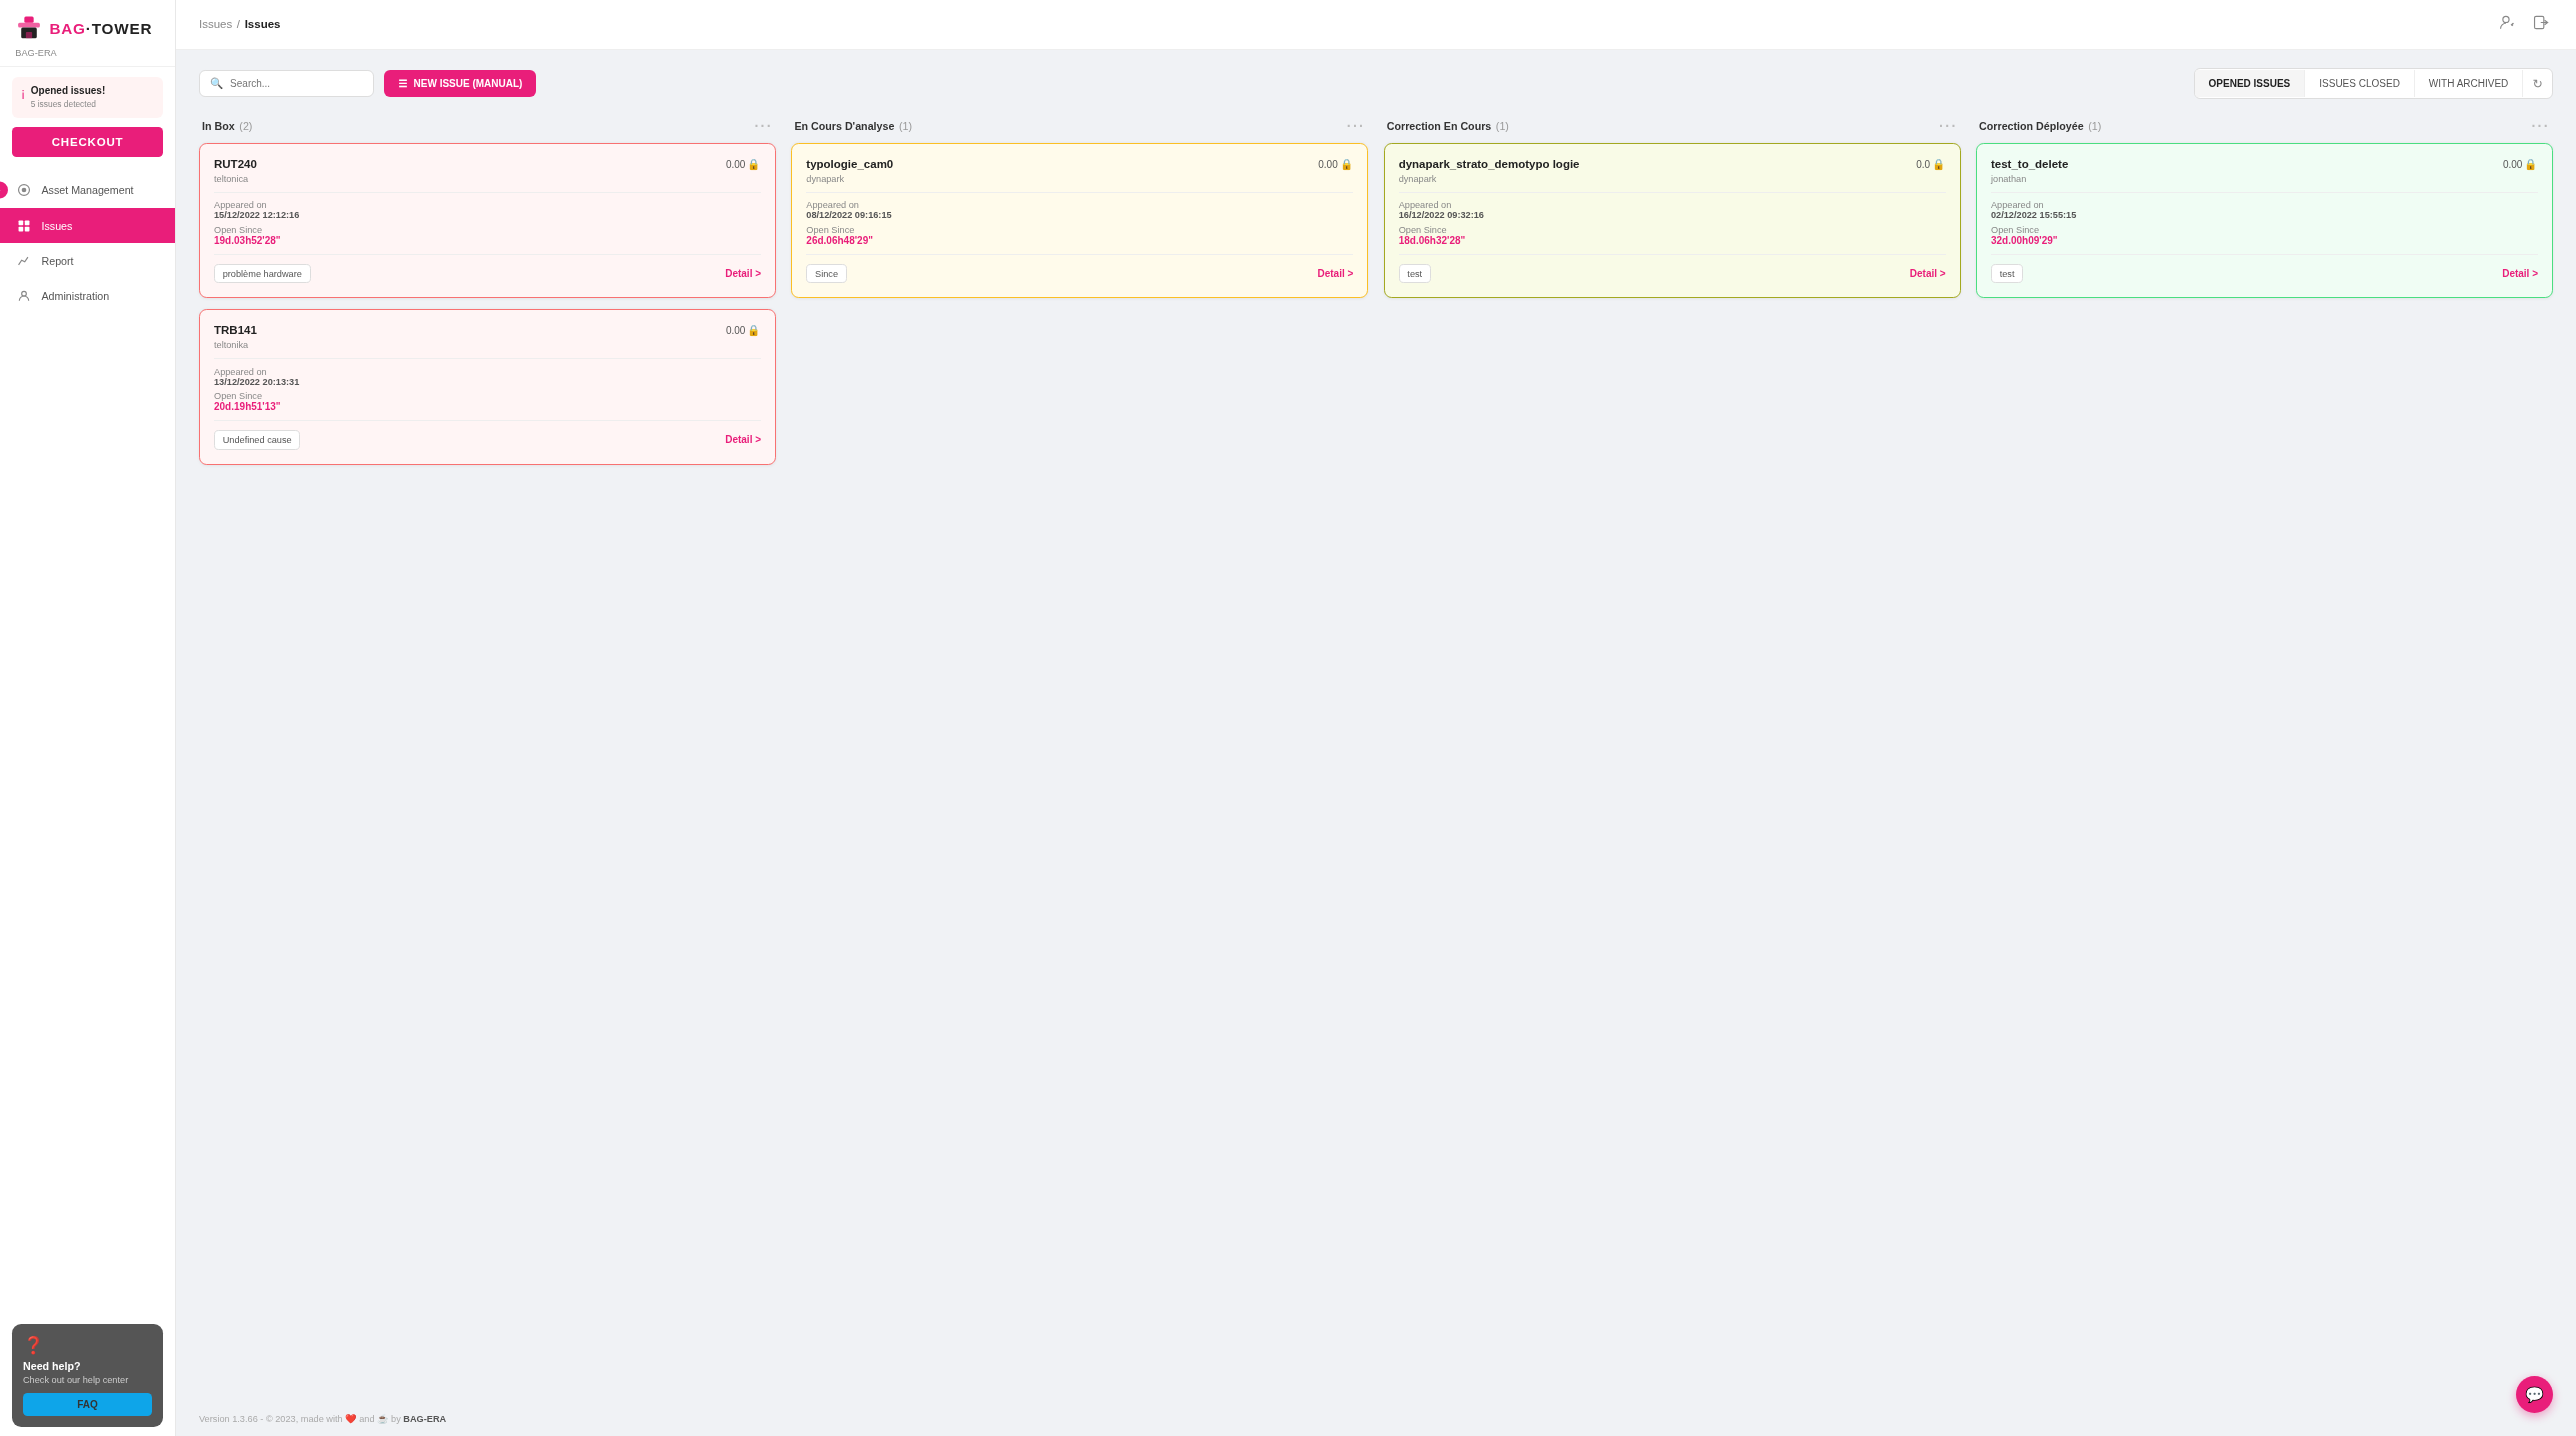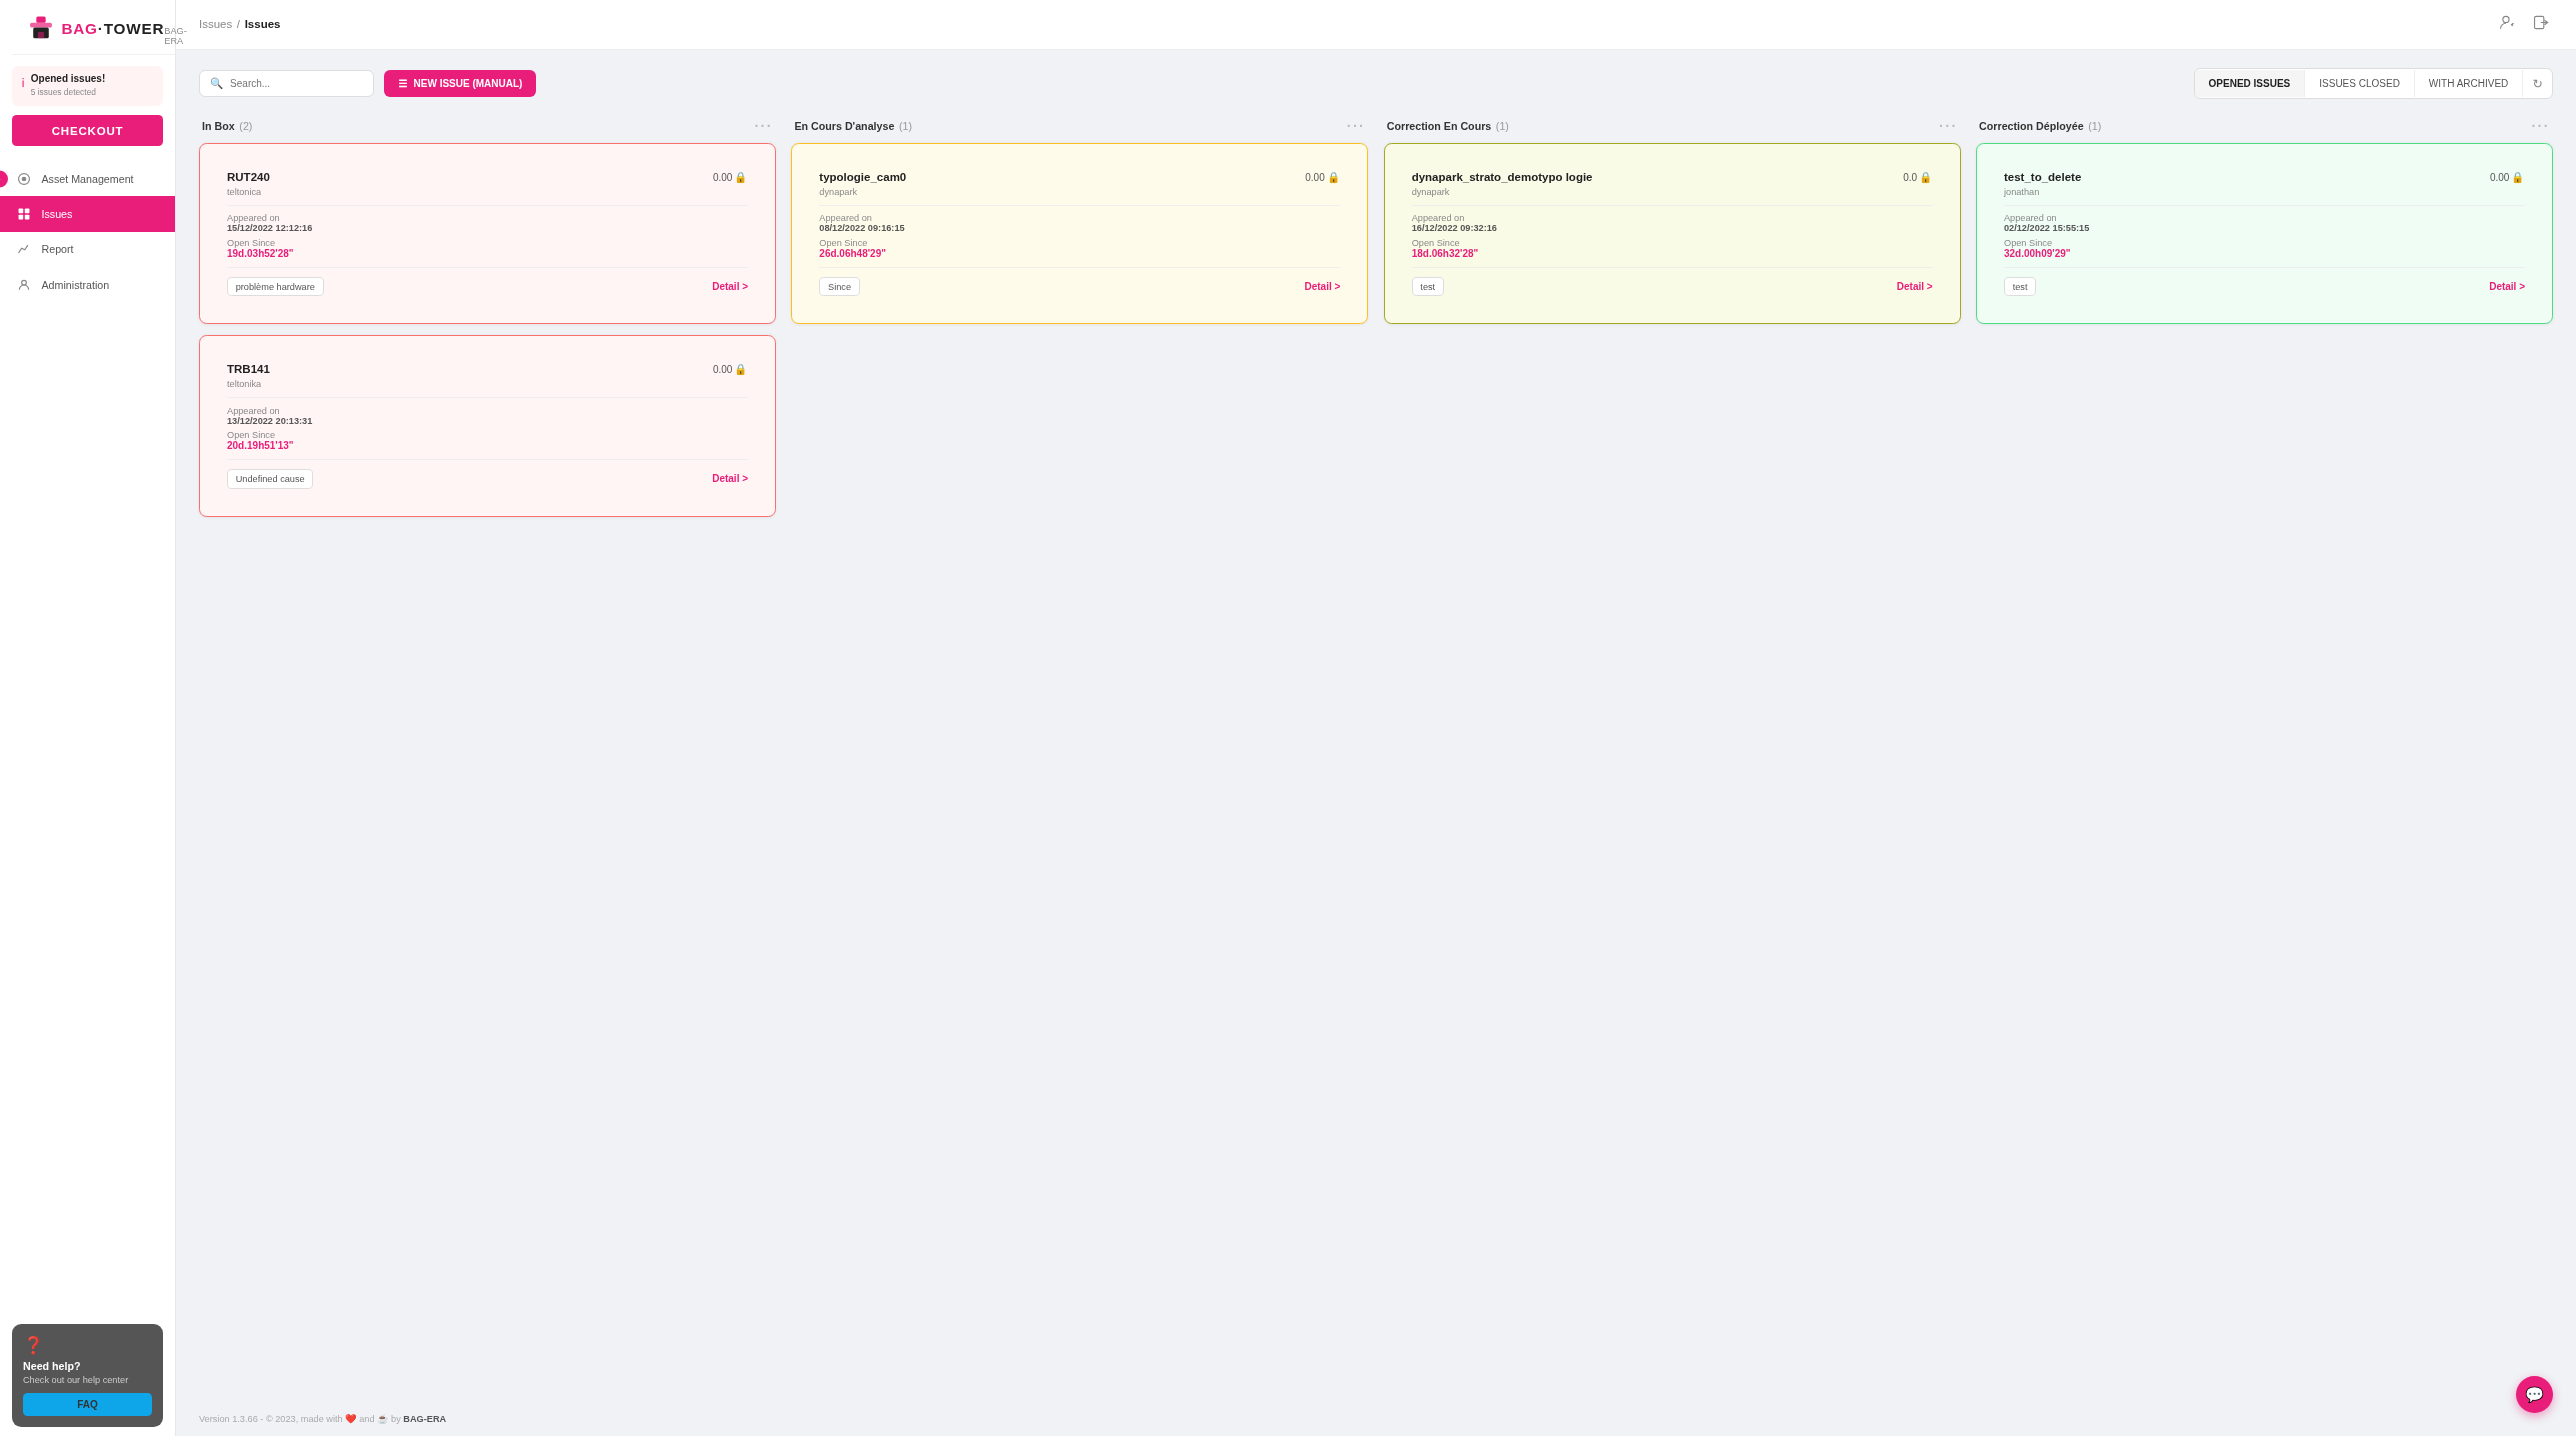--- a/index.html
+++ b/index.html
@@ -12,24 +12,23 @@
       background: #fff;
       display: flex;
       flex-direction: column;
       border-right: 0.8px solid #e8e8e8;
       height: 100vh;
       position: relative;
     }
     .logo-area {
       padding: 15.3px 15.3px 7.7px 15.3px;
       display: flex;
-      flex-direction: row;
-      align-items: flex-end;
+      flex-direction: column;
+      align-items: flex-start;
       border-bottom: 0.8px solid #f0f0f0;
-      margin-left: 12px;
     }
     .logo-row {
       display: flex;
       align-items: center;
       gap: 6.1px;
       margin-bottom: 3.1px;
     }
     .logo-icon {
       width: 28px;
       height: 28px;
@@ -274,21 +273,21 @@
     .col-title { display: flex; align-items: flex-start; gap: 4.6px; }
     .col-count {
       font-weight: 400;
       color: #999;
     }
     .col-menu { color: #bbb; cursor: pointer; font-size: 14px; letter-spacing: 1.5px; }
 
     .issue-card {
       background: #fff;
       border-radius: 7.7px;
-      padding: 27px;
+      padding: 14px;
       margin-bottom: 10.7px;
       border: 1.5px solid transparent;
       box-shadow: 0 0.8px 3.1px rgba(0,0,0,0.06);
     }
     .issue-card.red { border-color: #f87171; background: #fff5f5; }
     .issue-card.yellow { border-color: #fbbf24; background: #fffbeb; }
     .issue-card.olive { border-color: #a3a820; background: #f9fbe7; }
     .issue-card.green { border-color: #4ade80; background: #f0fdf4; }
 
     .card-header {

